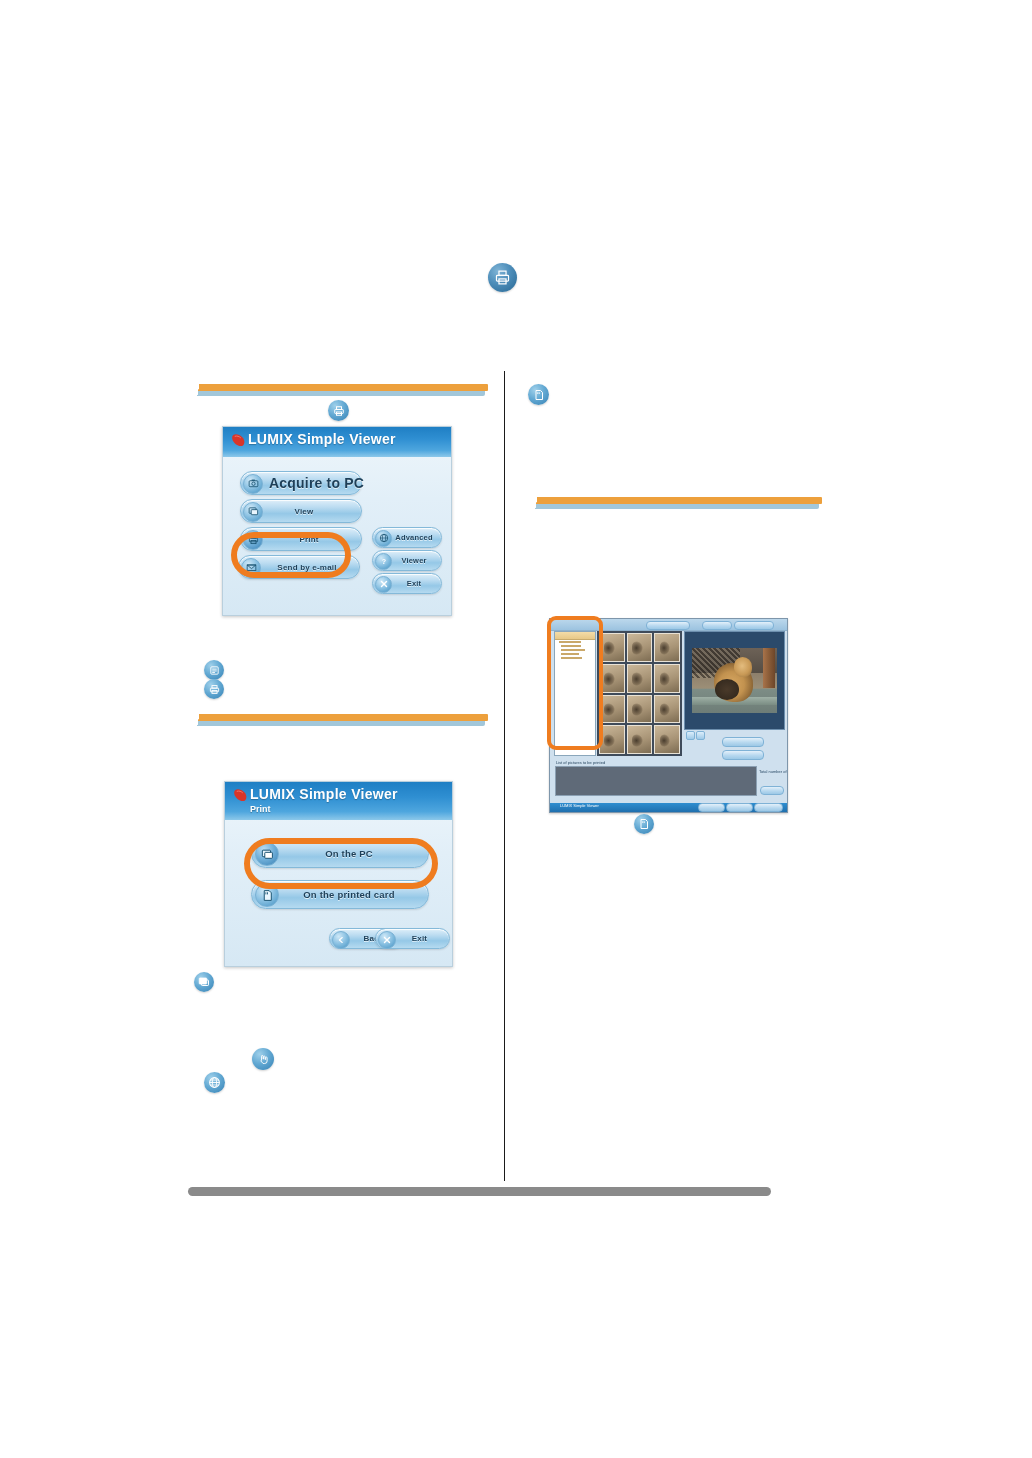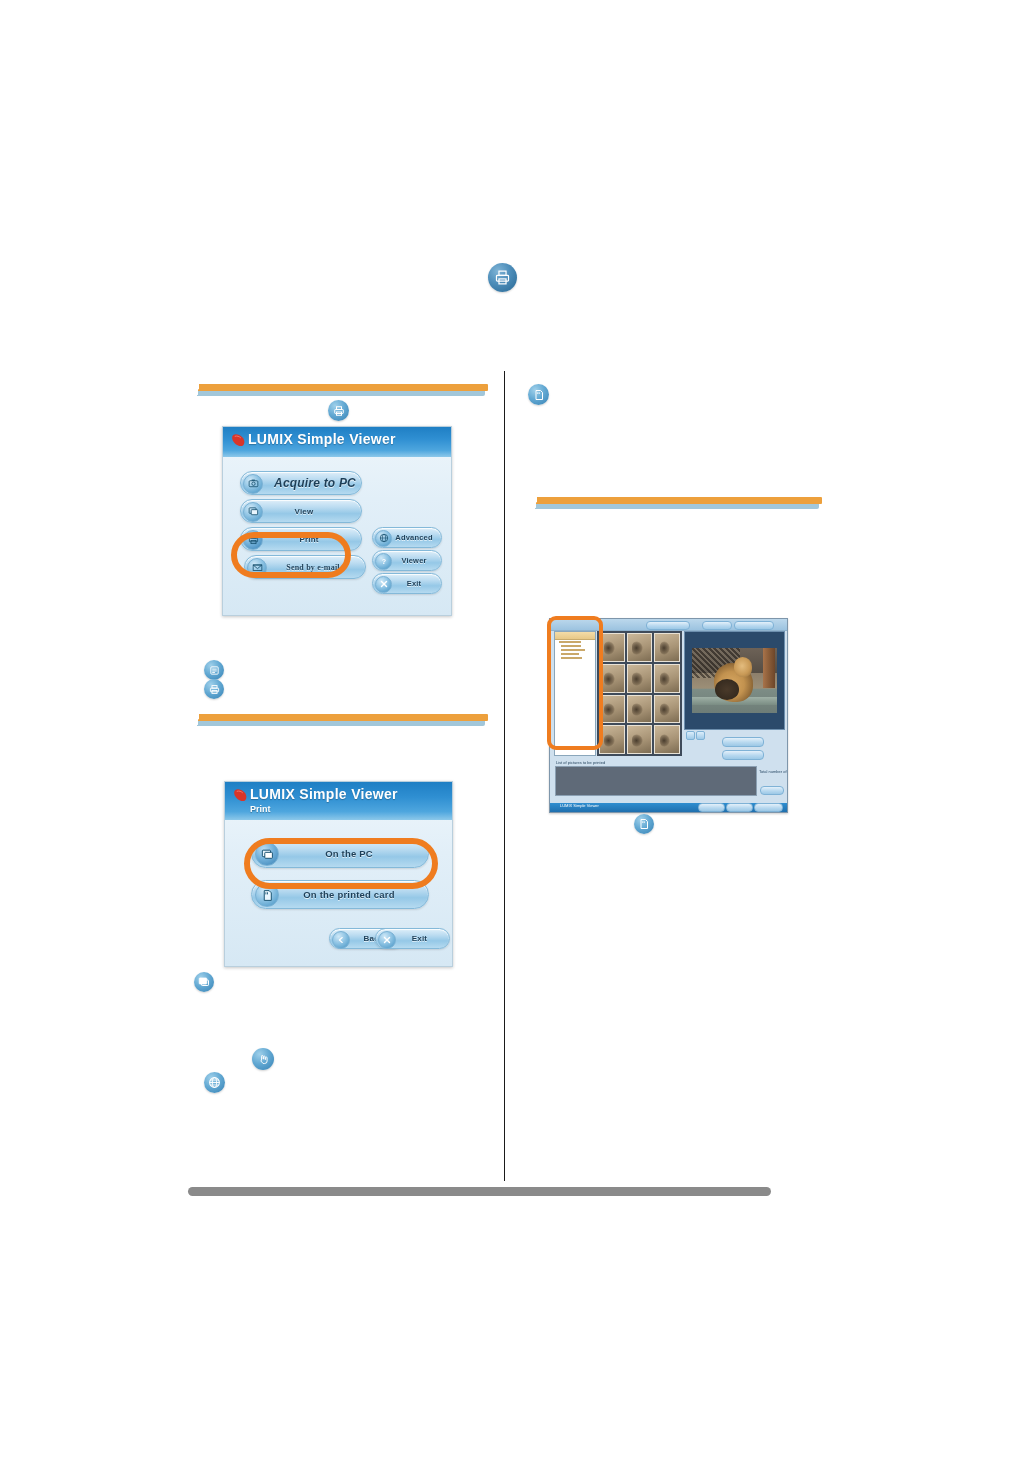--- a/index.html
+++ b/index.html
@@ -255,21 +255,21 @@
     <div class="dlg-body" style="top:30px;height:158px;">
 
       <div class="pill" style="left:17px;top:14px;width:120px;height:22px;">
         <span class="bicon" style="left:2px;top:1.5px;width:18px;height:18px;">
           <svg width="11" height="11" viewBox="0 0 24 24" aria-hidden="true">
             <rect x="2.5" y="6" width="19" height="13" rx="2" fill="none" stroke="#16506f" stroke-width="1.8"></rect>
             <circle cx="12" cy="12.5" r="3.6" fill="none" stroke="#16506f" stroke-width="1.8"></circle>
             <rect x="8" y="3.5" width="7" height="2.5" fill="#16506f"></rect>
           </svg>
         </span>
-        <span class="lbl" style="font-size:12px;padding-left:28px;font-style:italic;">Acquire to PC</span>
+        <span class="lbl" style="font-size:14px;padding-left:28px;">Acquire to PC</span>
       </div>
 
       <div class="pill" style="left:17px;top:42px;width:120px;height:22px;">
         <span class="bicon" style="left:2px;top:1.5px;width:18px;height:18px;">
           <svg width="11" height="11" viewBox="0 0 24 24" aria-hidden="true">
             <rect x="2.5" y="4" width="15" height="12" rx="1.4" fill="none" stroke="#16506f" stroke-width="1.8"></rect>
             <rect x="7" y="8" width="14" height="11" rx="1.4" fill="#e8f5fd" stroke="#16506f" stroke-width="1.8"></rect>
           </svg>
         </span>
         <span class="lbl" style="font-size:8px;padding-left:6px;">View</span>
@@ -279,21 +279,21 @@
         <span class="bicon" style="left:2px;top:1.5px;width:18px;height:18px;">
           <svg width="11" height="11" viewBox="0 0 24 24" aria-hidden="true">
             <rect x="6.5" y="3" width="11" height="6" fill="none" stroke="#16506f" stroke-width="1.8"></rect>
             <rect x="3" y="9" width="18" height="8" rx="1.2" fill="none" stroke="#16506f" stroke-width="1.8"></rect>
             <rect x="6.5" y="14" width="11" height="7" fill="none" stroke="#16506f" stroke-width="1.8"></rect>
           </svg>
         </span>
         <span class="lbl" style="font-size:8px;padding-left:16px;">Print</span>
       </div>
 
-      <div class="pill" style="left:21px;top:98px;width:120px;height:22px;font-family:Liberation Serif, serif;">
+      <div class="pill" style="left:15px;top:98px;width:120px;height:22px;">
         <span class="bicon" style="left:2px;top:1.5px;width:18px;height:18px;">
           <svg width="11" height="11" viewBox="0 0 24 24" aria-hidden="true">
             <path d="M2.5 6.5 L21.5 6.5 L12 14.5 Z" fill="none" stroke="#16506f" stroke-width="1.8"></path>
             <rect x="2.5" y="6.5" width="19" height="12" fill="none" stroke="#16506f" stroke-width="1.8"></rect>
           </svg>
         </span>
         <span class="lbl" style="font-size:8px;padding-left:16px;">Send by e-mail</span>
       </div>
 
       <div class="pill" style="left:149px;top:70px;width:68px;height:19px;">

